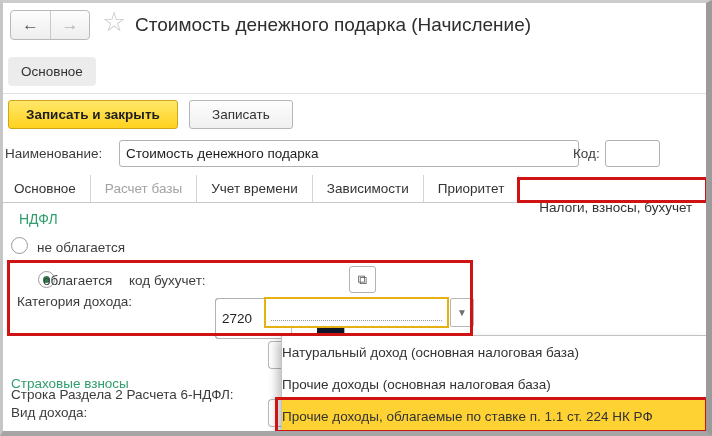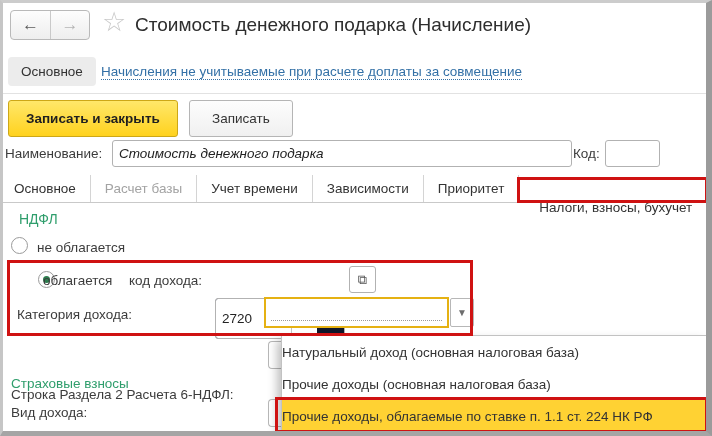--- a/index.html
+++ b/index.html
@@ -24,21 +24,21 @@
   .nav-btn.fwd { color:#b3b3b3; border-left:1px solid #c9c9c9; }
   .star { left:99px; top:6px; font-size:27px; color:#c9c9c9; line-height:1; cursor:pointer; }
   .title { left:132px; top:11px; font-size:19px; color:#2e2e2e; white-space:nowrap; }
 
   
   .section-chip { left:5px; top:54px; background:#ececec; border-radius:4px; padding:7px 13px; font-size:13.5px; color:#333; cursor:pointer; }
   .navbar-link { left:98px; top:61px; font-size:13.5px; color:#3370a6; text-decoration:none; border-bottom:1px dotted #3370a6; cursor:pointer; white-space:nowrap; }
   .sep { left:0; top:90px; width:712px; height:1px; background:#e2e2e2; }
 
   
-  .btn { height:37px; display:inline-flex; align-items:center; border-radius:3px; font-size:13.5px; cursor:pointer; }
+  .btn { height:29px; display:inline-flex; align-items:center; border-radius:3px; font-size:13.5px; cursor:pointer; }
   .btn-primary { left:5px; top:97px; background:linear-gradient(#ffe76a,#ffd21e); border:1px solid #cda717; padding:0 17px; font-weight:bold; color:#1f1f1f; }
   .btn-secondary { left:186px; top:97px; background:linear-gradient(#fdfdfd,#f0f0f0); border:1px solid #b5b5b5; padding:8px 22px; color:#333; }
 
   
   .lbl { font-size:13.5px; color:#3c3c3c; white-space:nowrap; }
   .txt-input { border:1px solid #b2b2b2; border-radius:3px; height:27px; font-size:13.5px; font-family:"Liberation Sans", sans-serif; padding:0 6px; color:#222; background:#fff; }
 
   
   .tabs { left:0px; top:172px; width:706px; height:28px; display:flex; border-bottom:1px solid #c9c9c9; font-size:13.5px; }
   .tab { display:flex; align-items:center; padding:0 14px; border-right:1px solid #d4d4d4; color:#333; cursor:pointer; white-space:nowrap; }
@@ -81,30 +81,29 @@
   
   <div class="abs nav-group">
     <div class="nav-btn back">←</div>
     <div class="nav-btn fwd">→</div>
   </div>
   <div class="abs star">☆</div>
   <div class="abs title">Стоимость денежного подарка (Начисление)</div>
 
   
   <div class="abs section-chip">Основное</div>
-  <a class="abs navbar-link">Начисления не учитываемые при расчете доплаты за совмещение</a>
   <div class="abs sep"></div>
 
   
   <div class="abs btn btn-primary">Записать и закрыть</div>
   <div class="abs btn btn-secondary">Записать</div>
 
   
   <div class="abs lbl" style="left:2px; top:143px;">Наименование:</div>
-  <input class="abs txt-input" style="left: 109px; top: 137px; width: 460px; font-style: italic;" value="Стоимость денежного подарка">
+  <input class="abs txt-input" style="left: 116px; top: 137px; width: 460px;" value="Стоимость денежного подарка">
   <div class="abs lbl" style="left:570px; top:143px;">Код:</div>
   <input class="abs txt-input" style="left: 602px; top: 137px; width: 55px;" value="">
 
   
   <div class="abs tabs">
     <div class="tab">Основное</div>
     <div class="tab disabled">Расчет базы</div>
     <div class="tab">Учет времени</div>
     <div class="tab">Зависимости</div>
     <div class="tab">Приоритет</div>
@@ -112,29 +111,29 @@
   </div>
 
   
   <div class="abs green" style="left:16px; top:208px;">НДФЛ</div>
 
   <span class="abs radio" style="left:8px; top:234px;"></span>
   <div class="abs lbl" style="left:34px; top:237px;">не облагается</div>
 
   <span class="abs radio checked" style="left:14px; top:268px;"></span>
   <div class="abs lbl" style="left:40px; top:270px;text-align:center;">облагается</div>
-  <div class="abs lbl" style="left:126px; top:270px;">код дохода:</div>
+  <div class="abs lbl" style="left:126px; top:270px;">код бухучет:</div>
 
   <div class="abs input-group" style="left:212px; top:263px; width:130px;">
     <input value="2720" style="">
     <div class="dd-arrow-inline">▼</div>
   </div>
   <div class="abs open-btn">⧉</div>
 
-  <div class="abs lbl" style="left:14px; top:304px;">Категория дохода:</div>
+  <div class="abs lbl" style="left:14px; top:291px;">Категория дохода:</div>
   <div class="abs combo-active">
     <div class="combo-dots"></div>
   </div>
   <div class="abs combo-arrow-btn">▼</div>
 
   <div class="abs lbl" style="left:8px; top:344px;margin-top:40px;">Строка Раздела 2 Расчета 6-НДФЛ:</div>
   <div class="abs input-stub" style="left:265px; top:338px; width:26px; height:28px;"></div>
 
   
   <div class="abs green" style="left:8px; top:373px; font-size:13.5px;">Страховые взносы</div>

